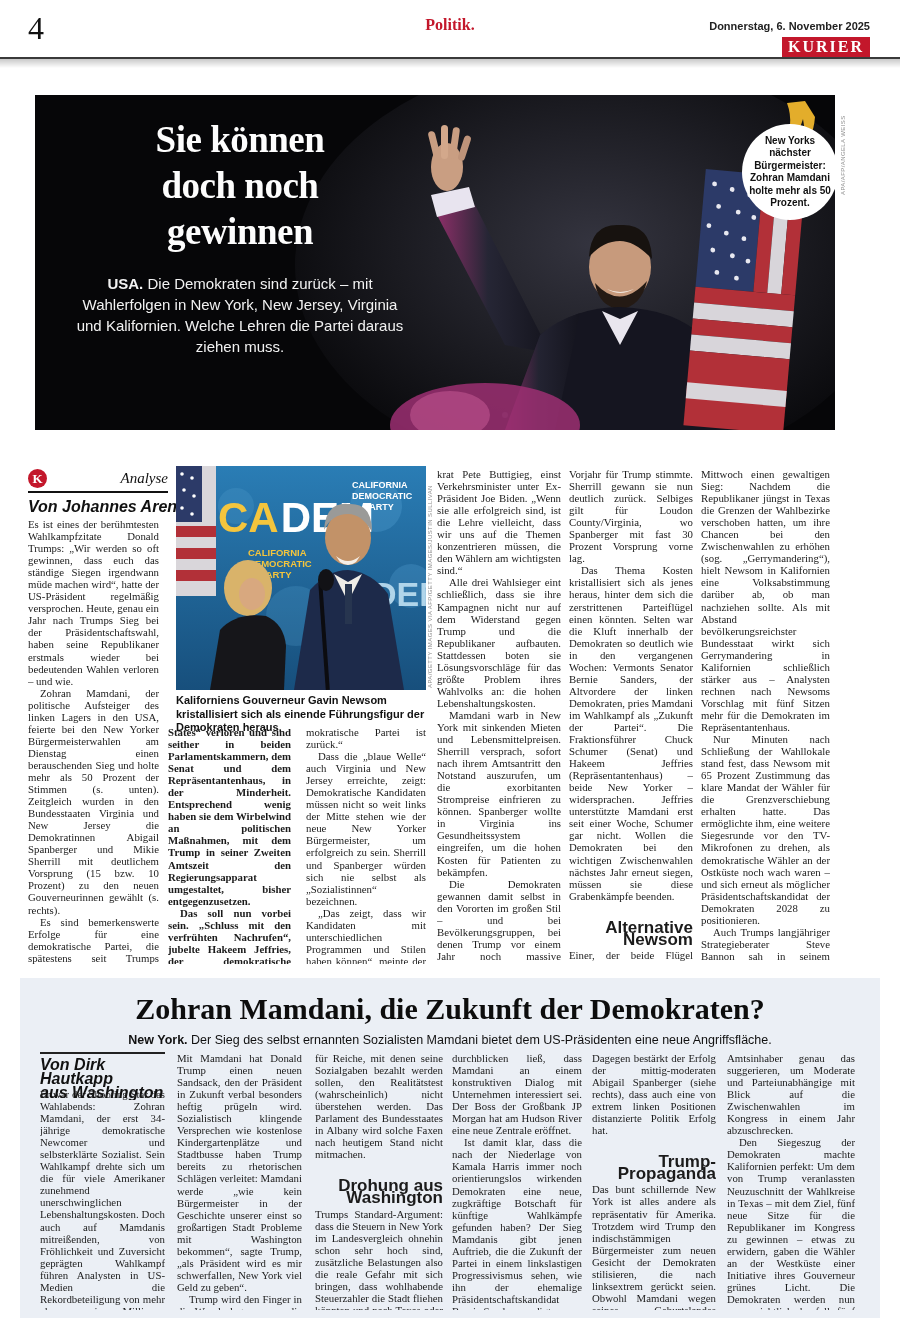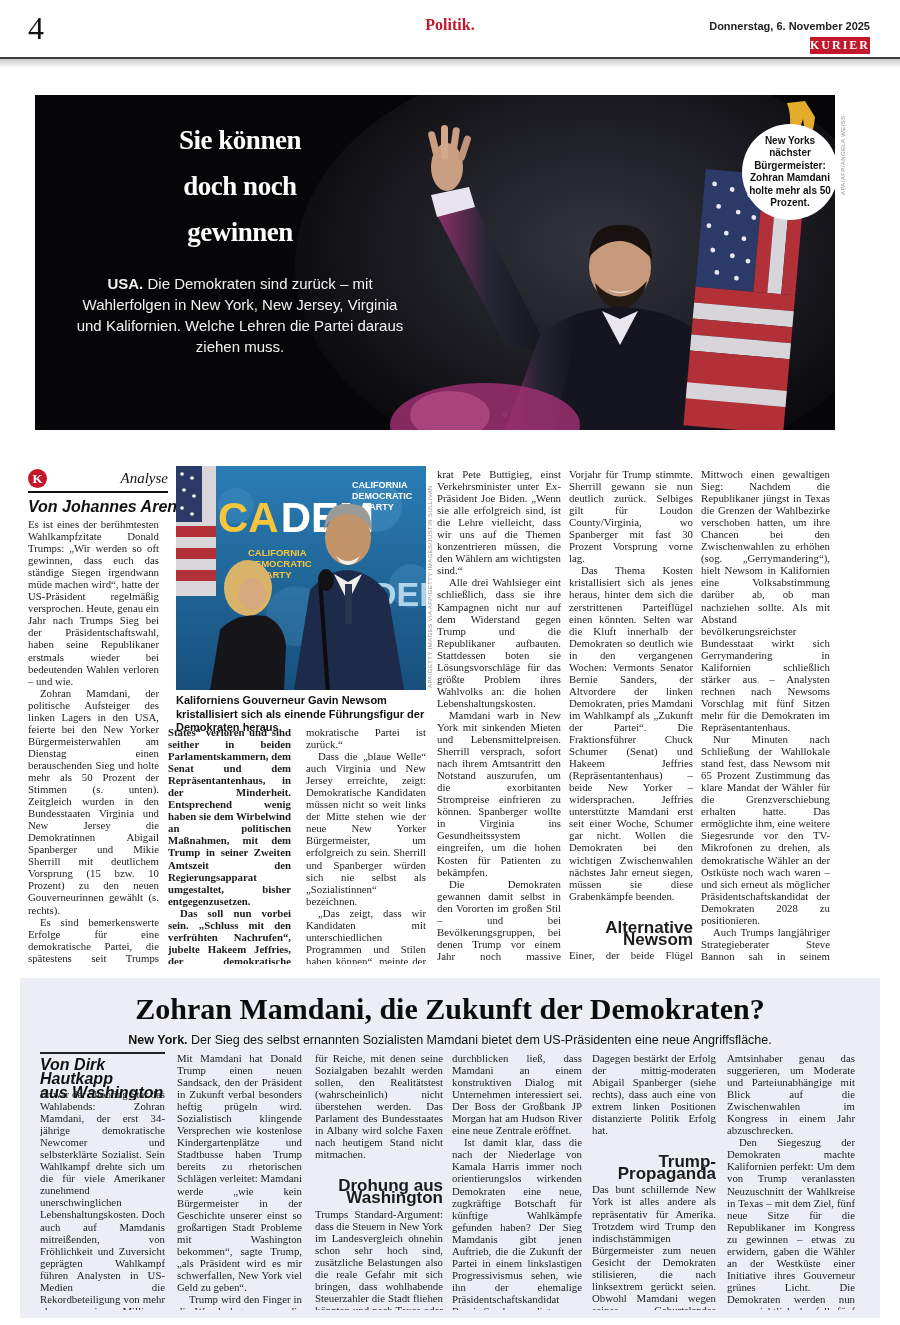--- a/index.html
+++ b/index.html
@@ -7,32 +7,32 @@
        font-family:"Liberation Serif",serif;color:#1b1b1b;}
 
   
   .pagenum{position:absolute;left:28px;top:10px;font-size:32px;font-weight:400;color:#111;}
   .section-title{position:absolute;left:0;right:0;top:16px;text-align:center;
 online    font-size:28px;font-weight:700;color:#c3172b;}
   .section-title{font-family:"Liberation Serif",serif;}
   .dateline{position:absolute;right:30px;top:20px;font-family:"Liberation Sans",sans-serif;
     font-size:11px;font-weight:700;color:#222;}
   .brandbox{position:absolute;right:30px;top:37px;background:#c3172b;color:#fff;
-    font-family:"Liberation Serif",serif;font-weight:700;font-size:12px;
-    letter-spacing:2px;padding:1px 0;}
+    font-family:"Liberation Serif",serif;font-weight:700;font-size:16px;
+    letter-spacing:2px;padding:1px 6px;}
   .headrule{position:absolute;left:0;right:0;top:57px;height:2px;background:#3a3a3a;}
   .headrule-shadow{position:absolute;left:0;right:0;top:59px;height:9px;
     background:linear-gradient(#c9c9c9,rgba(255,255,255,0));}
 
   
   .hero{position:absolute;left:35px;top:95px;width:800px;height:335px;background:#050507;overflow:hidden;}
   .hero svg{position:absolute;left:0;top:0;}
   .hero-headline{position:absolute;left:40px;top:22px;width:330px;text-align:center;
     color:#fdfdfd;font-family:"Liberation Serif",serif;font-weight:700;
-    font-size:27px;line-height:46px;letter-spacing:-.5px;}
+    font-size:37px;line-height:46px;letter-spacing:-.5px;}
   .hero-standfirst{position:absolute;left:40px;top:178px;width:330px;text-align:center;
     color:#f2f2f2;font-family:"Liberation Sans",sans-serif;font-size:15px;line-height:21px;}
   .hero-badge{position:absolute;left:682px;top:29px;width:96px;height:96px;border-radius:50%;
     background:#ffffff;display:flex;align-items:center;justify-content:center;text-align:center;
     font-family:"Liberation Sans",sans-serif;font-weight:700;font-size:10px;line-height:12.5px;
     color:#111;padding:6px;box-sizing:border-box;margin-left:25px;}
   .vcredit{position:absolute;writing-mode:vertical-rl;transform:rotate(180deg);
     font-family:"Liberation Sans",sans-serif;font-size:6px;color:#8e8e8e;
     letter-spacing:.4px;white-space:nowrap;}
 

